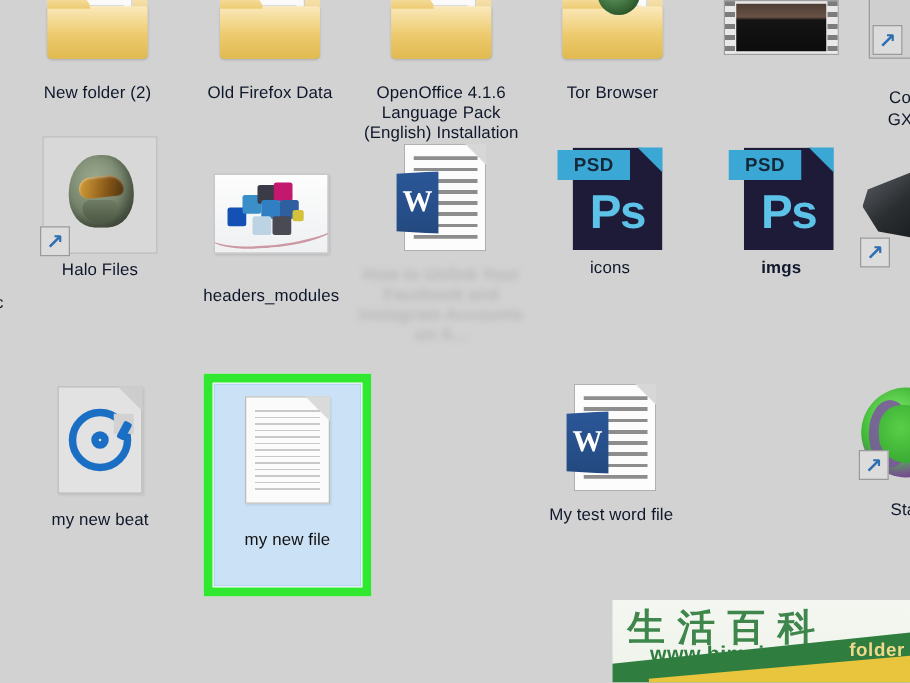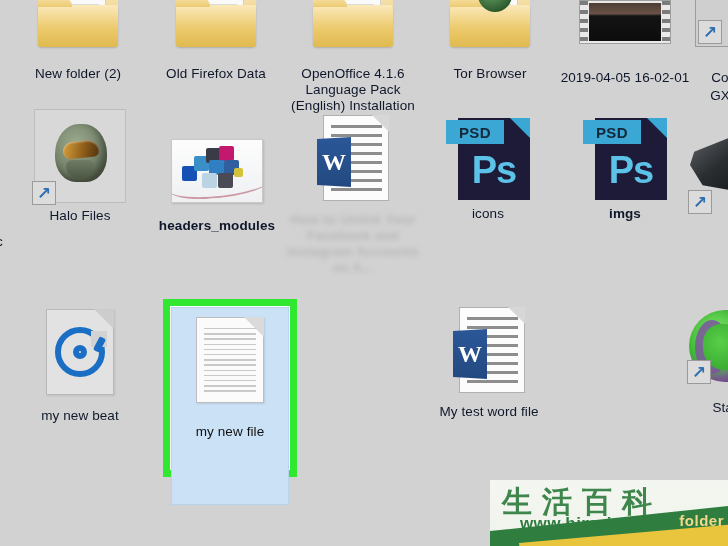--- a/index.html
+++ b/index.html
@@ -262,21 +262,21 @@
   #green-callout{
     position:absolute;
     left:163px;top:299px;width:134px;height:178px;
     border:7px solid #2fe82f;
     background:#ffffff;
     box-sizing:border-box;
     z-index:5;
   }
   #selected-cell{
     position:absolute;
-    left:171px;top:307px;width:118px;height:198px;
+    left:171px;top:307px;width:118px;height:162px;
     background:#cbe1f5;
     border:1px solid #b4d4ef;
     box-sizing:border-box;
     display:flex;flex-direction:column;align-items:center;
     z-index:6;
   }
   #selected-cell .glyph{margin-top:6px;}
   #selected-cell .label{font-size:13.5px;color:#111;}
 
   
@@ -366,21 +366,20 @@
   </div>
 
   <div class="cell" style="left:557px;top:-24px;">
     <div class="glyph">
       <div class="video">
         <div class="strip l"></div>
           <div class="frame"></div>
           <div class="strip r"></div>
       </div>
     </div>
-    <div class="label">2019-04-05 16-02-01</div>
   </div>
 
   <div class="cell" style="left:690px;top:-24px;width:60px;">
     <div class="glyph" style="width:60px;">
       <div style="position:relative;width:48px;height:48px;background:#cfcfcf;border:1px solid #9c9c9c;">
         <div class="shortcut" style="left:2px;bottom:2px;">
           <span>↗</span>
         </div>
       </div>
     </div>
@@ -412,21 +411,21 @@
         <div class="cube" style="left:22px;top:16px;background:#3a8fc9;"></div>
         <div class="cube" style="left:34px;top:8px;background:#3b3b47;"></div>
         <div class="cube" style="left:47px;top:6px;background:#c4186e;"></div>
         <div class="cube" style="left:37px;top:20px;background:#2f7fc2;"></div>
         <div class="cube" style="left:52px;top:20px;background:#2f5f9e;"></div>
         <div class="cube" style="left:30px;top:33px;background:#bcd3e4;"></div>
         <div class="cube" style="left:46px;top:33px;background:#4a4a55;"></div>
         <div class="cube" style="left:62px;top:28px;width:9px;height:9px;background:#d4c23c;"></div>
       </div>
     </div>
-    <div class="label" style="margin-top:1px;font-weight:bold;">headers_modules</div>
+    <div class="label" style="margin-top:12px;">headers_modules</div>
   </div>
 
   <div class="cell" style="left:285px;top:112px;">
     <div class="glyph">
       <div class="worddoc">
         <div class="sheet">
             <div class="fold"></div>
             <div class="txt"></div>
           </div>
         <div class="wtile">

